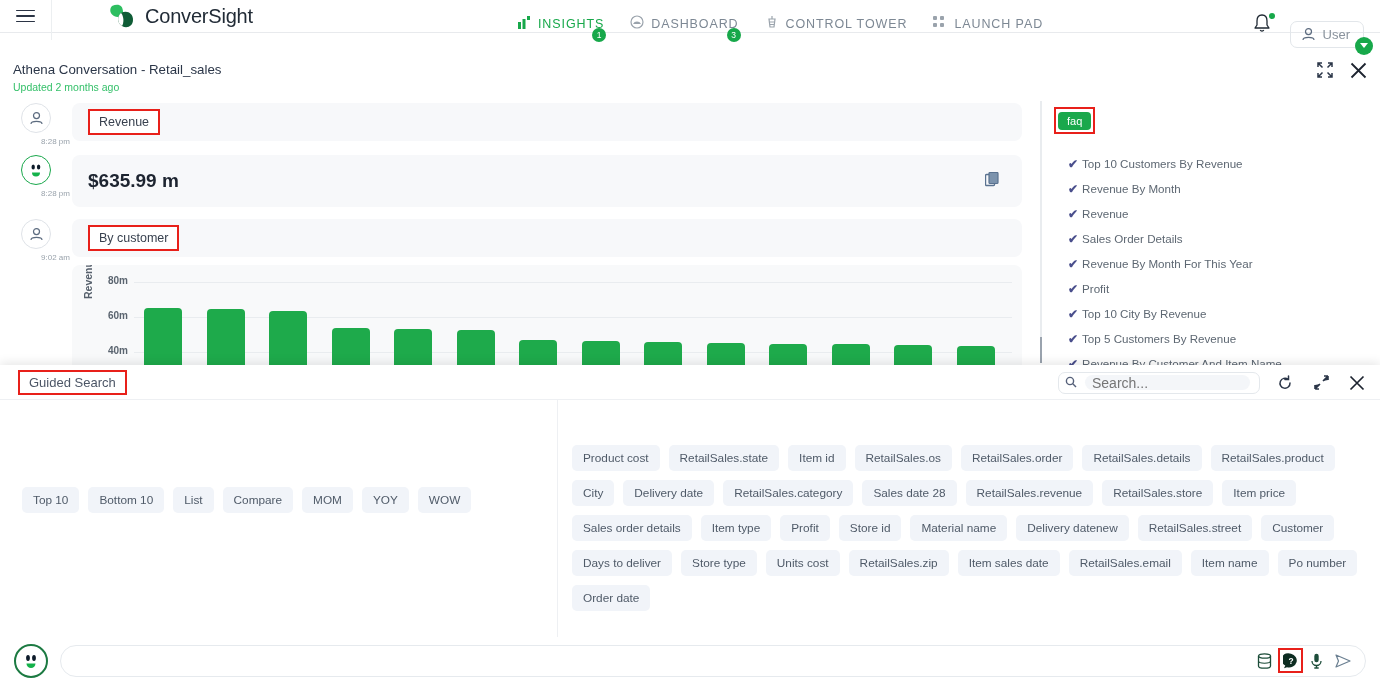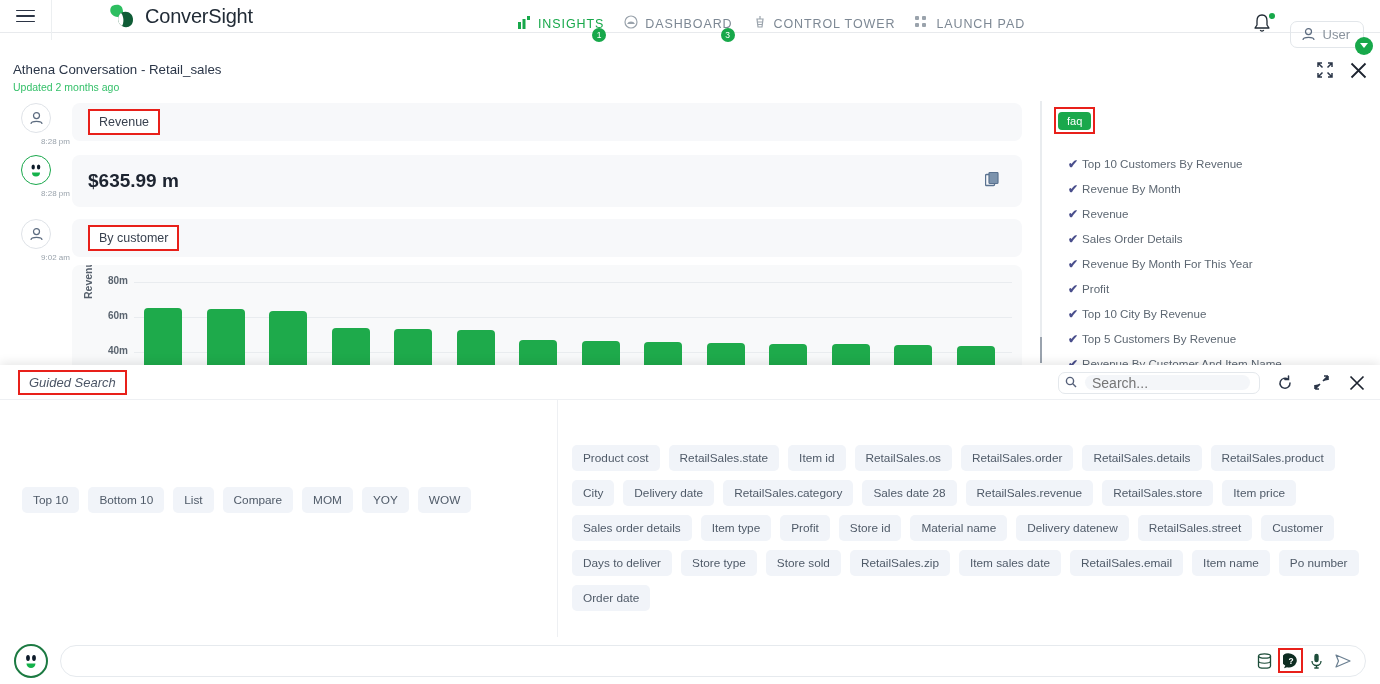--- a/index.html
+++ b/index.html
@@ -35,21 +35,21 @@
 
   .brand { display: flex; align-items: center; gap: 9px; margin-left: 56px; }
   .brand-logo { width: 28px; height: 26px; position: relative; }
   .brand-name {
     font-size: 20px; color: #212b36; letter-spacing: -0.2px;
     font-weight: 400;
   }
 
   .navitems {
     position: absolute; left: 518px; top: 0; height: 47px;
-    display: flex; align-items: center; gap: 20px;
+    display: flex; align-items: center; gap: 26px;
   }
   .navitem {
     display: flex; align-items: center; gap: 7px;
     font-size: 12.5px; letter-spacing: 0.9px;
     color: #7d8894; cursor: pointer; position: relative;
     height: 47px;
   }
   .navitem.active { color: #17a84a; }
   .navbadge {
     position: absolute; bottom: 5px; left: 100%; margin-left: -12px;
@@ -146,21 +146,20 @@
   }
   .gs-head {
     position: relative; height: 35px; width: 1380px;
     border-bottom: 1px solid #eef0f3;
     display: flex; align-items: center;
   }
   .gs-title-box {
     margin-left: 18px; border: 2.5px solid #e8201a;
     padding: 3px 9px; font-size: 13px; color: #4c5666;
     background: #fff;
-    font-style: italic;
   }
   .gs-head-right {
     position: absolute; right: 12px; top: 0; height: 35px;
     display: flex; align-items: center; gap: 14px;
   }
   .searchbox {
     display: flex; align-items: center; gap: 8px;
     border: 1px solid #e4e8ec; border-radius: 7px;
     height: 22px; padding: 0 8px 0 6px; width: 202px;
     background: #fff;
@@ -552,21 +551,21 @@
           <div class="chip">Sales order details</div>
           <div class="chip">Item type</div>
           <div class="chip">Profit</div>
           <div class="chip">Store id</div>
           <div class="chip">Material name</div>
           <div class="chip">Delivery datenew</div>
           <div class="chip">RetailSales.street</div>
           <div class="chip">Customer</div>
           <div class="chip">Days to deliver</div>
           <div class="chip">Store type</div>
-          <div class="chip">Store sold</div>
+          <div class="chip">Units cost</div>
           <div class="chip">RetailSales.zip</div>
           <div class="chip">Item sales date</div>
           <div class="chip">RetailSales.email</div>
           <div class="chip">Item name</div>
           <div class="chip">Po number</div>
           <div class="chip">Order date</div>
         </div>
     </div>
   </div>
 

